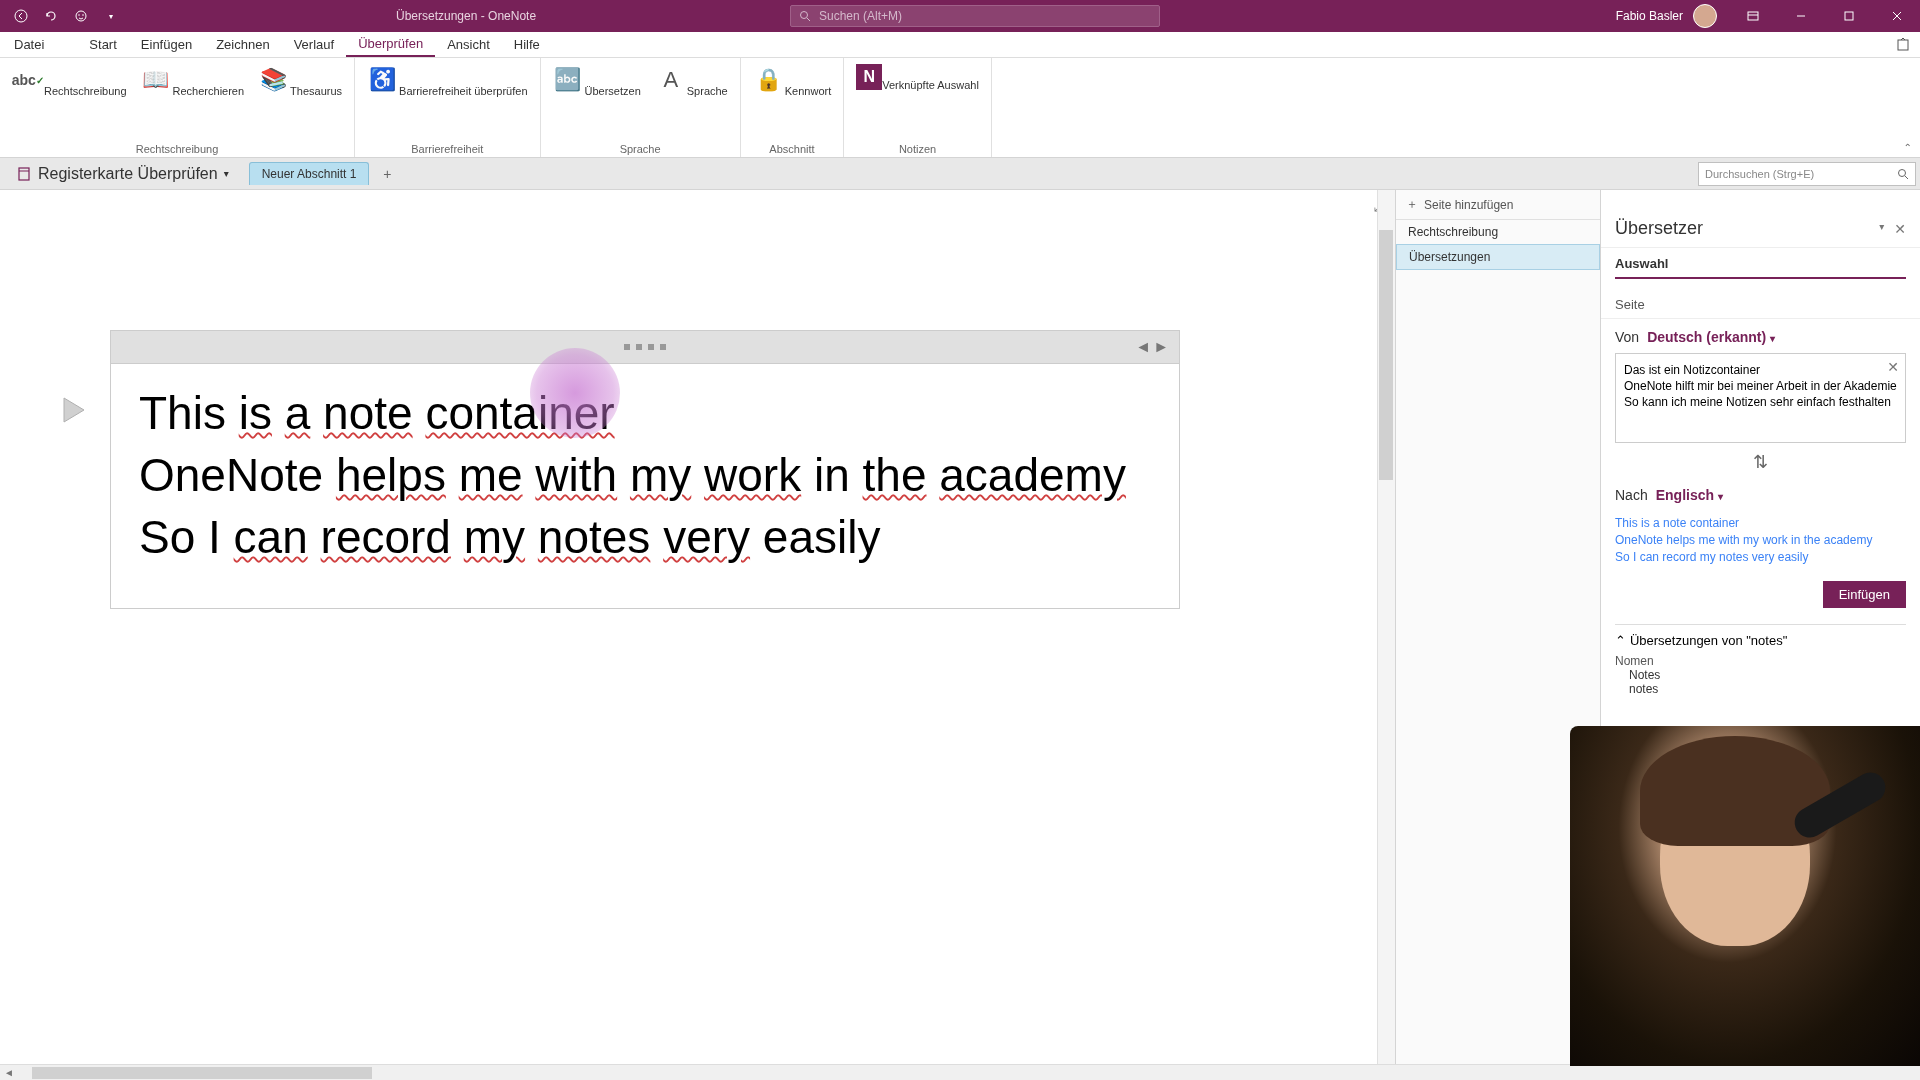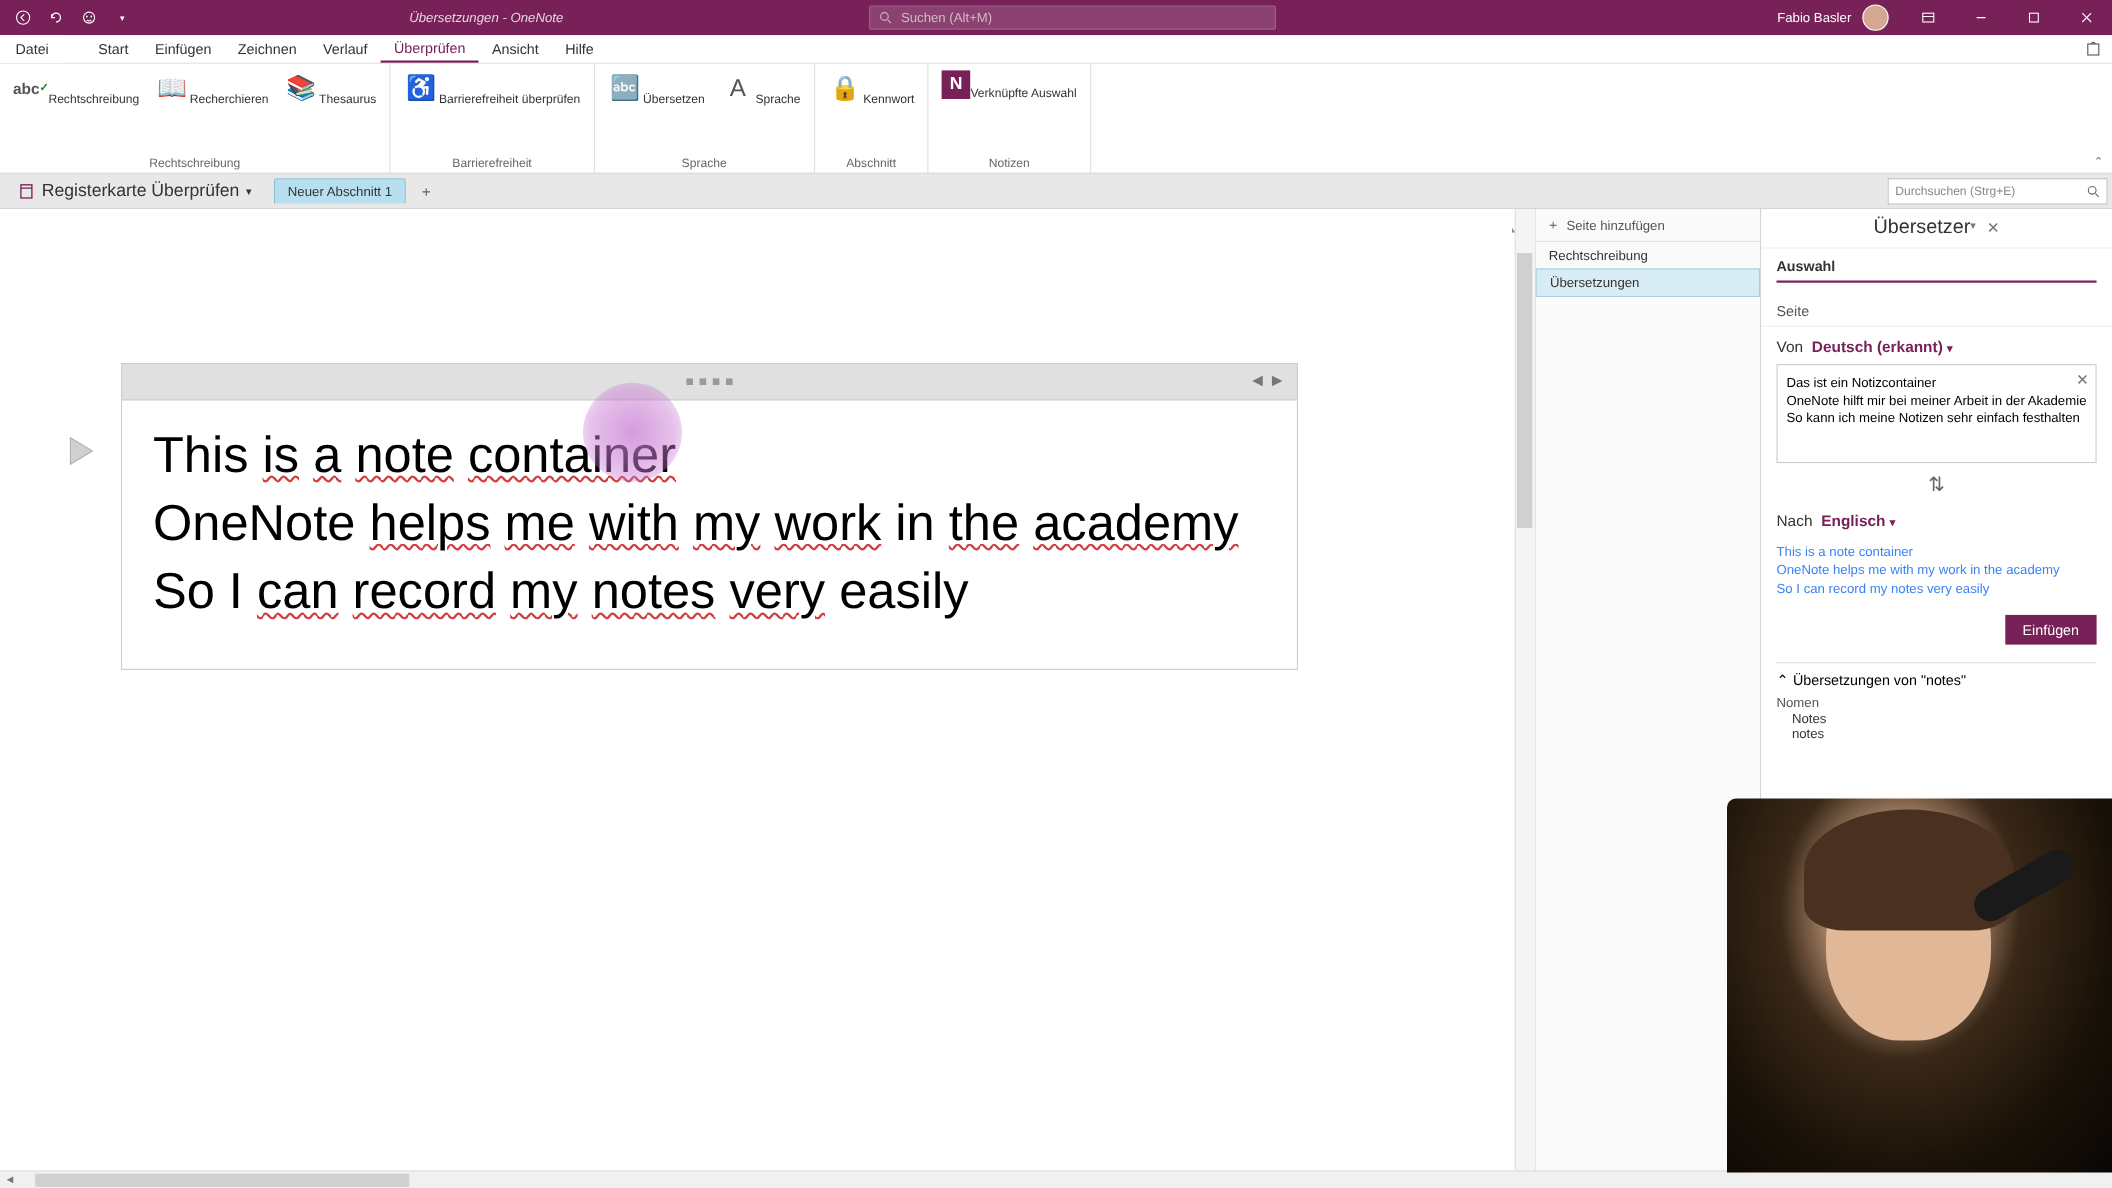--- a/index.html
+++ b/index.html
@@ -31,33 +31,33 @@
 .ribbon-icon { width: 32px; height: 32px; display: flex; align-items: center; justify-content: center; font-size: 22px; margin-bottom: 2px; color: #555; }
 .ribbon-label { font-size: 11px; text-align: center; line-height: 1.2; color: #333; }
 .group-label { font-size: 11px; color: #666; margin-top: auto; padding: 3px 0 2px; }
 .chevron-collapse { position: absolute; right: 8px; bottom: 4px; font-size: 10px; color: #666; cursor: pointer; }
 
 
 .notebook-bar { height: 32px; background: #e8e8e8; border-bottom: 1px solid #d4d4d4; display: flex; align-items: center; padding-left: 8px; }
 .notebook-name { display: flex; align-items: center; gap: 6px; font-size: 16px; color: #333; padding: 0 8px; cursor: pointer; }
 .section-tab { background: #b8dff0; border: 1px solid #88bfd8; border-bottom: none; border-radius: 3px 3px 0 0; padding: 4px 12px; font-size: 12px; margin-left: 12px; cursor: pointer; color: #333; }
 .add-section { width: 20px; height: 20px; display: flex; align-items: center; justify-content: center; margin-left: 8px; font-size: 14px; color: #666; cursor: pointer; }
-.page-search { margin-left: auto; margin-right: 4px; width: 200px; height: 24px; border: 1px solid #c0c0c0; background: #fff; display: flex; align-items: center; padding: 0 6px; font-size: 11px; color: #888; }
+.page-search { margin-left: auto; margin-right: 4px; width: 218px; height: 24px; border: 1px solid #c0c0c0; background: #fff; display: flex; align-items: center; padding: 0 6px; font-size: 11px; color: #888; }
 
 
 .main-area { display: flex; height: calc(100% - 190px); position: relative; }
 .canvas { flex: 1; background: #fff; position: relative; overflow: hidden; }
 .page-list { width: 205px; border-left: 1px solid #d4d4d4; background: #fafafa; display: flex; flex-direction: column; }
 .add-page { padding: 6px 10px; font-size: 12px; color: #555; cursor: pointer; display: flex; align-items: center; gap: 6px; border-bottom: 1px solid #e0e0e0; }
 .page-item { padding: 5px 12px; font-size: 12px; color: #333; cursor: pointer; }
 .page-item.selected { background: #d8ecf5; border: 1px solid #a8d0e4; }
 
 
 .translator-panel { width: 320px; border-left: 1px solid #d4d4d4; background: #fff; display: flex; flex-direction: column; font-size: 13px; }
-.panel-header { padding: 6px 14px 8px; display: flex; align-items: center; justify-content: center; border-bottom: 1px solid #eee; }
+.panel-header { padding: 28px 14px 8px; display: flex; align-items: center; justify-content: space-between; border-bottom: 1px solid #eee; }
 .panel-title { font-size: 18px; color: #333; }
 .panel-tabs { display: flex; gap: 18px; padding: 8px 14px 0; border-bottom: 1px solid #eee; flex-direction: column; }
 .panel-tab { padding-bottom: 6px; cursor: pointer; font-size: 13px; color: #555; }
 .panel-tab.active { color: #333; border-bottom: 2px solid #772158; font-weight: 600; }
 .lang-row { padding: 10px 14px 4px; display: flex; align-items: center; gap: 8px; font-size: 14px; }
 .lang-label { color: #333; }
 .lang-value { color: #772158; font-weight: 600; cursor: pointer; }
 .text-box { margin: 4px 14px; border: 1px solid #ccc; padding: 8px; font-size: 12px; line-height: 1.35; position: relative; min-height: 90px; }
 .clear-x { position: absolute; right: 6px; top: 4px; font-size: 14px; color: #777; cursor: pointer; }
 .swap-row { text-align: center; padding: 4px 0; font-size: 18px; color: #666; cursor: pointer; }
@@ -113,21 +113,21 @@
     <div class="title-btn">
       <svg width="14" height="14" viewBox="0 0 14 14">
           <circle cx="7" cy="7" r="5" fill="none" stroke="#fff" stroke-width="1"></circle>
           <circle cx="5" cy="6" r="0.8" fill="#fff"></circle>
           <circle cx="9" cy="6" r="0.8" fill="#fff"></circle>
           <path d="M5 9 Q7 11 9 9" fill="none" stroke="#fff" stroke-width="1"></path>
         </svg>
     </div>
     <div class="title-btn" style="font-size:8px;">▾</div>
   </div>
-  <span class="app-title" style="position:absolute; left:372px;font-style:italic;">Übersetzungen  -  OneNote</span>
+  <span class="app-title" style="position:absolute; left:396px;">Übersetzungen  -  OneNote</span>
   <div class="search-box">
     <svg width="12" height="12" viewBox="0 0 12 12">
         <circle cx="5" cy="5" r="3.5" fill="none" stroke="#d4b8cb" stroke-width="1"></circle>
         <line x1="8" y1="8" x2="11" y2="11" stroke="#d4b8cb" stroke-width="1"></line>
       </svg>
     <span>Suchen (Alt+M)</span>
   </div>
   <div class="title-right">
     <span class="user-name">Fabio Basler</span>
     <div class="avatar"></div>

